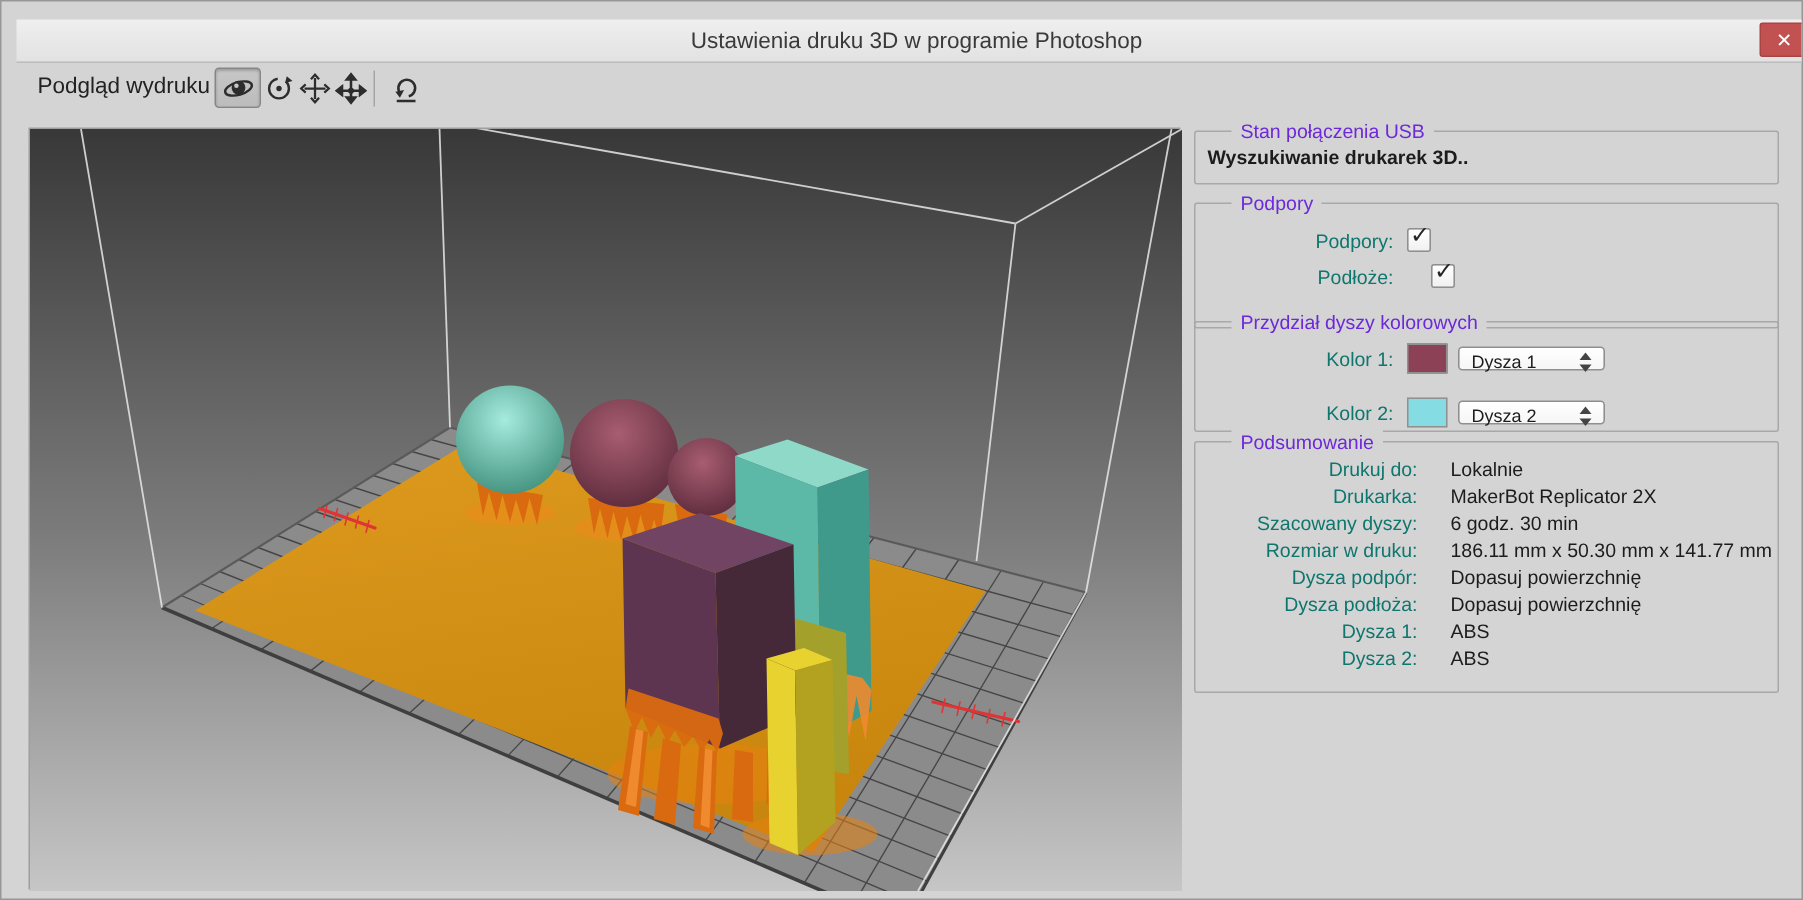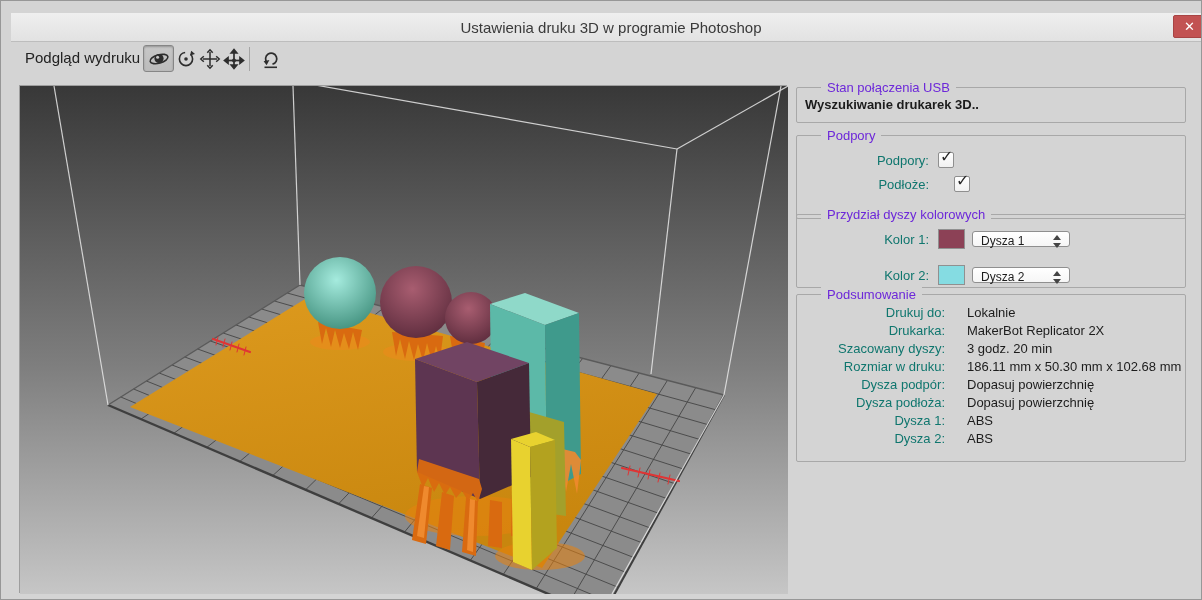--- a/index.html
+++ b/index.html
@@ -387,25 +387,25 @@
       <div class="sumrow">
         <span class="rowlabel">Drukuj do:</span>
         <span class="val">Lokalnie</span>
       </div>
       <div class="sumrow">
         <span class="rowlabel">Drukarka:</span>
         <span class="val">MakerBot Replicator 2X</span>
       </div>
       <div class="sumrow">
         <span class="rowlabel">Szacowany dyszy:</span>
-        <span class="val">3 godz. 20 min</span>
+        <span class="val">6 godz. 30 min</span>
       </div>
       <div class="sumrow">
         <span class="rowlabel">Rozmiar w druku:</span>
-        <span class="val">186.11 mm x 50.30 mm x 102.68 mm</span>
+        <span class="val">186.11 mm x 50.30 mm x 141.77 mm</span>
       </div>
       <div class="sumrow">
         <span class="rowlabel">Dysza podpór:</span>
         <span class="val">Dopasuj powierzchnię</span>
       </div>
       <div class="sumrow">
         <span class="rowlabel">Dysza podłoża:</span>
         <span class="val">Dopasuj powierzchnię</span>
       </div>
       <div class="sumrow">

